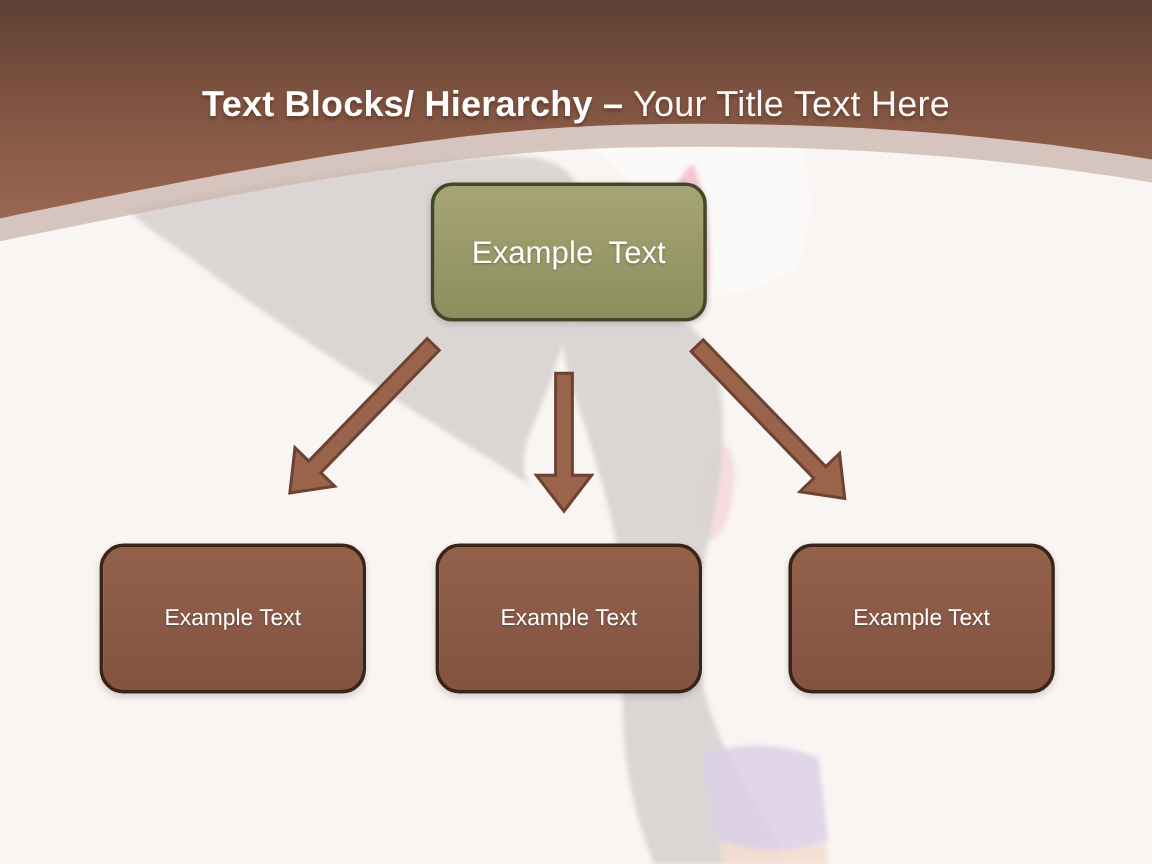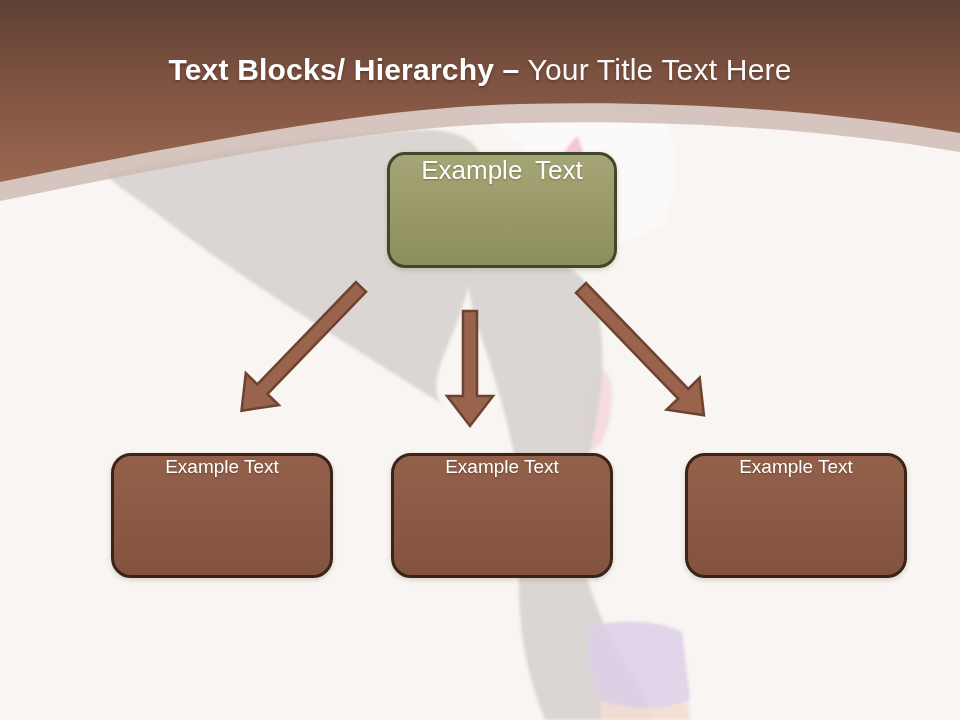--- a/index.html
+++ b/index.html
@@ -3,31 +3,31 @@
 <meta charset="utf-8">
 <style>
   html,body{margin:0;padding:0;background:#e9e4e0;}
   .slide{
     position:relative;width:960px;height:720px;overflow:hidden;
     background:#f8f5f2;
     font-family:"Liberation Sans",sans-serif;
   }
   .layer{position:absolute;left:0;top:0;pointer-events:none;}.z1{z-index:1}.z2{z-index:2}
   .slide-title{
-    position:absolute;top:50px;left:0;width:100%;
+    position:absolute;top:68px;left:0;width:100%;
     text-align:center;color:#ffffff;font-size:30px;line-height:40px;
     z-index:5;letter-spacing:.2px;
     text-shadow:0 2px 3px rgba(40,15,5,.35);
     white-space:pre;
   }
   .slide-title .t-bold{font-weight:700;}
   .slide-title .t-reg{font-weight:400;opacity:.97;}
   .box{
-    position:absolute;display:flex;justify-content:center;
-    color:#ffffff;box-sizing:border-box;z-index:3;text-align:center;margin-left:28px;
+    position:absolute;display:flex;align-items:center;justify-content:center;
+    color:#ffffff;box-sizing:border-box;z-index:3;text-align:center;
   }
   .root-box{
     left:359px;top:152px;width:230px;height:116px;
     border:3px solid #414829;border-radius:18px;
     background:linear-gradient(180deg,#a5a577 0%,#9a9a6a 45%,#8d8e5d 100%);
     font-size:26px;text-shadow:0 1px 2px rgba(0,0,0,.28);
     box-shadow:0 2px 5px rgba(60,40,20,.18);
     word-spacing:6px;
   }
   .child-box{

